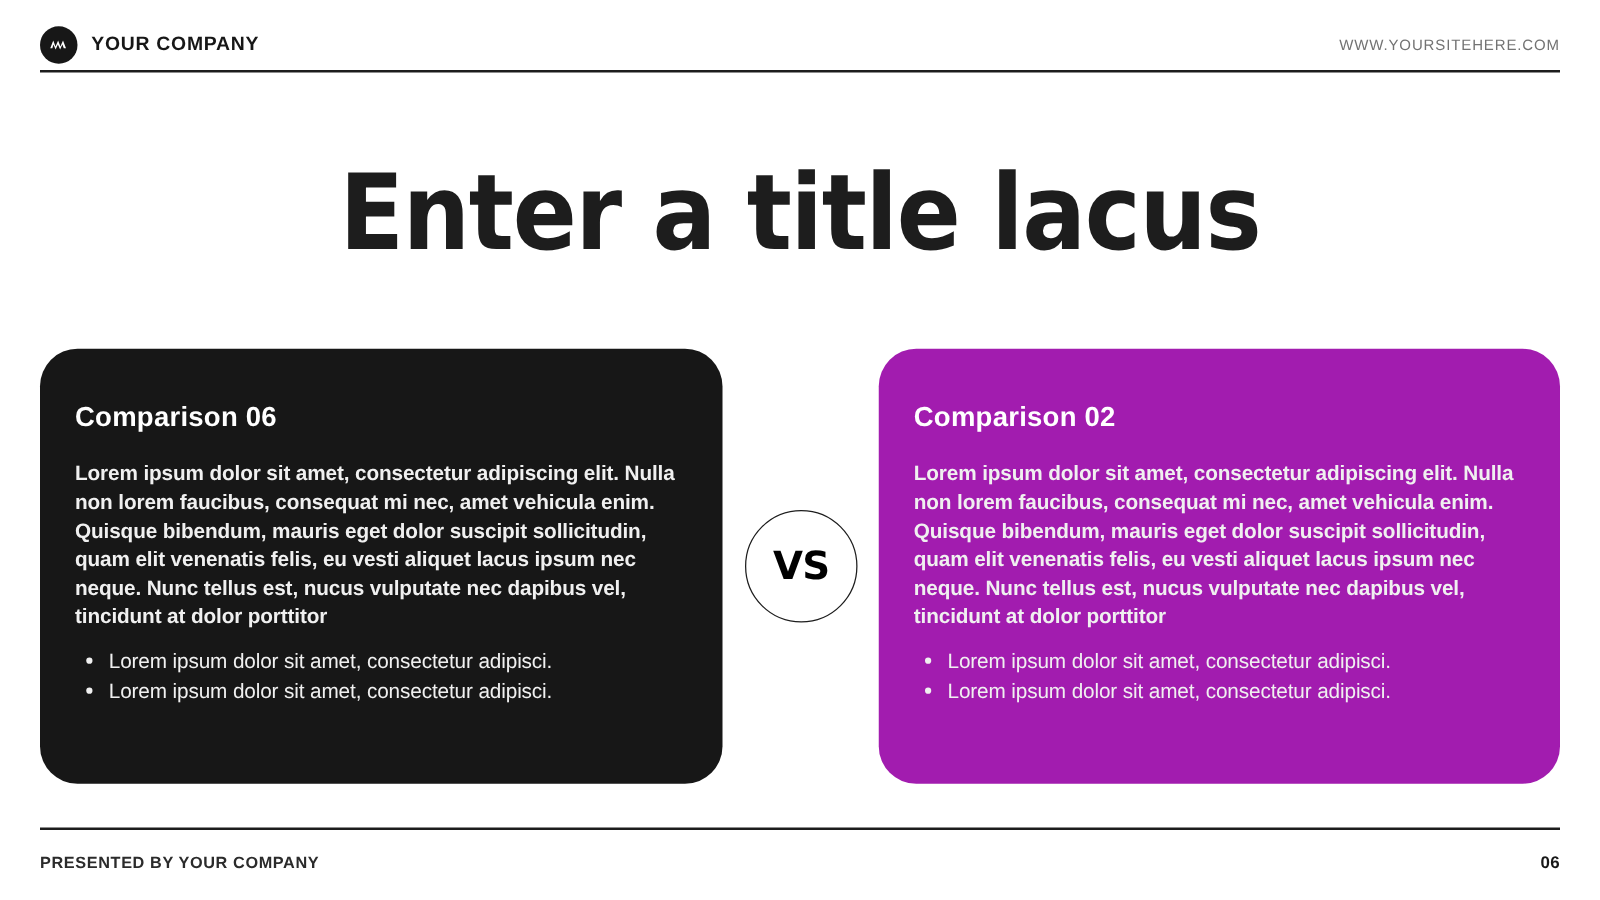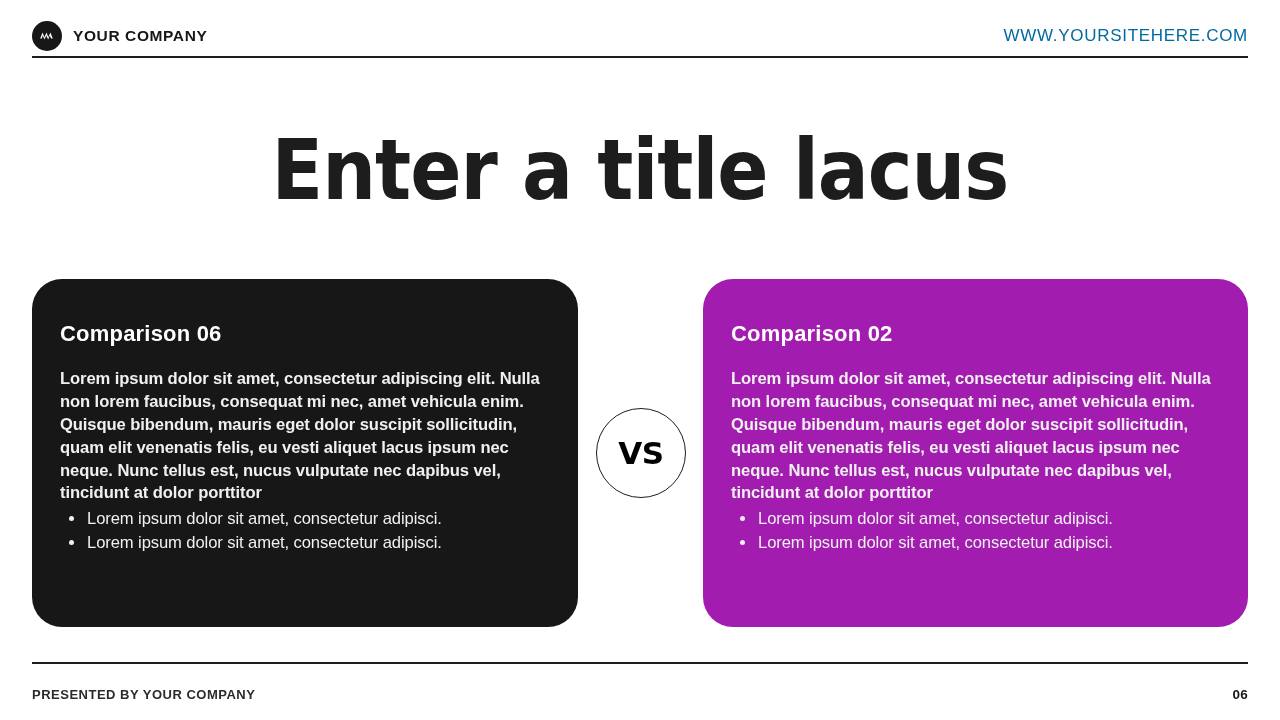--- a/index.html
+++ b/index.html
@@ -27,21 +27,21 @@
     background:#171717;
     display:flex; align-items:center; justify-content:center;
     flex:0 0 auto;
   }
   .logo-mark svg { display:block; }
   .brand-name {
     font-size:15.5px; font-weight:bold; color:#171717;
     letter-spacing:0.6px;
   }
   .site-url {
-    font-size:17px; font-weight:400; color:#0369a1;
+    font-size:12px; font-weight:400; color:#737373;
     letter-spacing:0.7px;
   }
   .rule-top {
     position:absolute; left:32px; top:56px;
     width:1216px; height:2px; background:#1d1d1d;
   }
 
   
   .title {
     position:absolute; left:0; top:128px; width:1280px;
@@ -67,21 +67,21 @@
     letter-spacing:0.2px;
     margin-bottom:21px;
   }
   .card-body {
     font-size:16.6px; line-height:1.38; color:#f0f0f0;
     font-weight:700;
     letter-spacing:-0.1px;
   }
   .card-list {
     list-style:none;
-    margin-top:2px;
+    margin-top:12px;
   }
   .card-list li {
     position:relative;
     font-size:16.6px; line-height:1.4; color:#f0f0f0;
     padding-left:27px;
     letter-spacing:-0.1px;
   }
   .card-list li::before {
     content:"";
     position:absolute; left:9px; top:9px;
@@ -107,21 +107,21 @@
   }
 
   
   .rule-bottom {
     position:absolute; left:32px; top:662px;
     width:1216px; height:2px; background:#1d1d1d;
   }
   .footer {
     position:absolute; left:32px; top:676px;
     width:1216px; height:26px;
-    display:flex; align-items:flex-end; justify-content:space-between;
+    display:flex; align-items:center; justify-content:space-between;
   }
   .footer-text {
     font-size:13px; font-weight:bold; color:#2b2b2b;
     letter-spacing:0.5px;
   }
   .page-num {
     font-size:13.5px; font-weight:bold; color:#171717;
     letter-spacing:0.3px;
   }
 </style>

